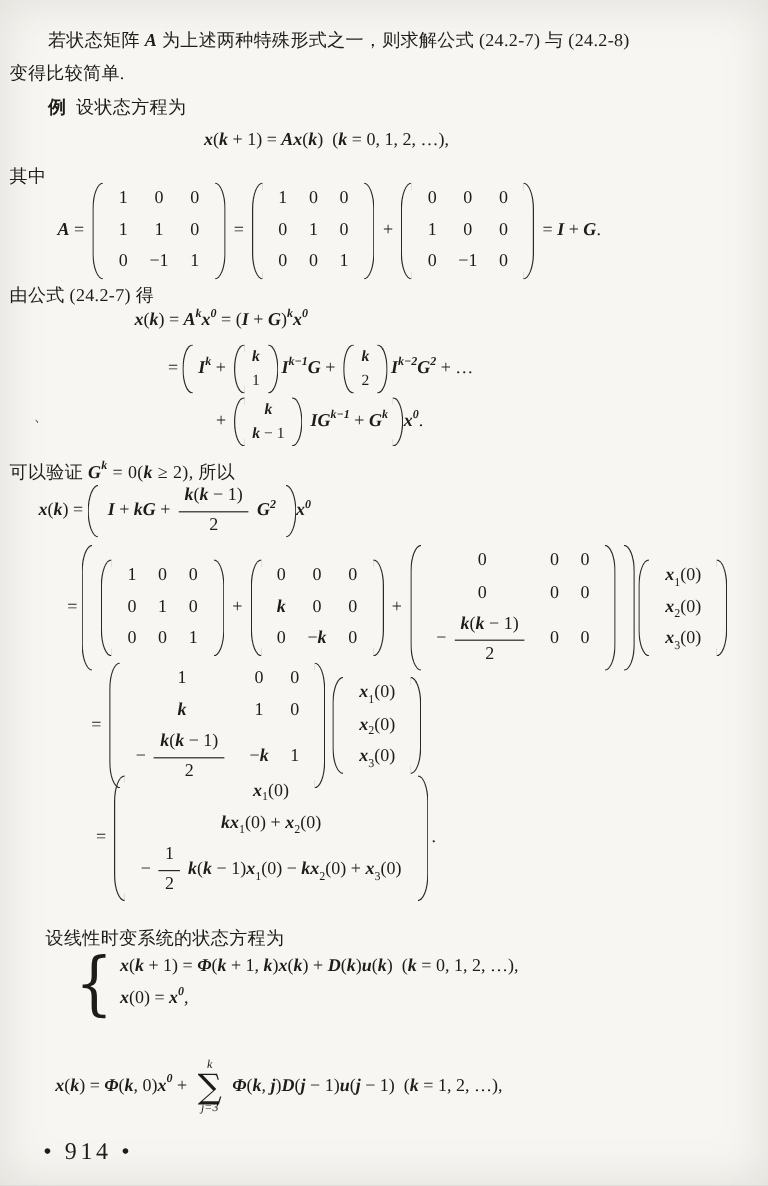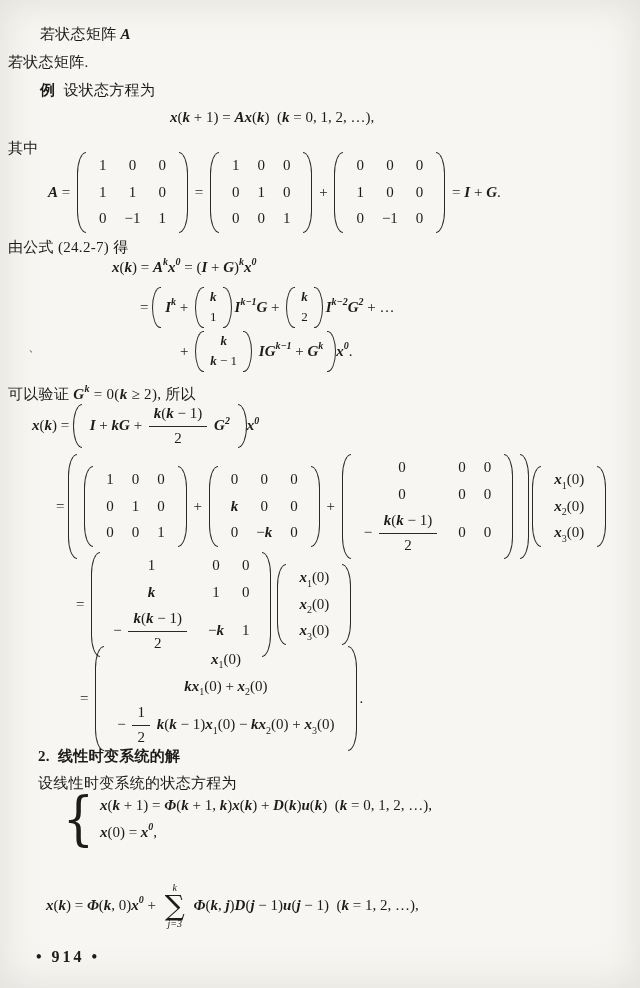--- a/index.html
+++ b/index.html
@@ -30,29 +30,29 @@
   .bcol{display:flex;flex-direction:column;align-items:center;gap:3px;padding:2px 4px;font-size:13px;}
   .bct,.bcb{display:flex;align-items:center;white-space:pre;}
   .sumw{display:inline-flex;flex-direction:column;align-items:center;margin:0 5px;line-height:1;}
   .sumt,.sumb{font-size:10px;font-style:italic;line-height:1.1;}
   .sigma{font-size:28px;line-height:.9;font-family:"DejaVu Serif",serif;}
   .brace{font-size:58px;font-weight:400;line-height:.8;margin-right:3px;transform:scaleX(.85);
          font-family:"DejaVu Serif",serif;}
   .syscol{display:flex;flex-direction:column;gap:7px;}
   .sysline{display:flex;align-items:center;}
   .mark{position:absolute;font-size:13px;color:#55524d;}
-  .pagenum{font-size:16px;letter-spacing:3px;font-weight:700;}
+  .pagenum{font-size:20px;letter-spacing:3px;font-weight:400;}
 </style>
 </head>
 <body>
 
 <div class="page">
 
-  <div class="L cjk" style="left:40px;top:25px"><span class="mt">若状态矩阵 </span><span class="it">A</span></div>
-  <div class="L cjk" style="left:8px;top:53px">若状态矩阵.</div>
+  <div class="L cjk" style="left:40px;top:25px"><span class="mt">若状态矩阵 </span><span class="it">A</span><span class="mt"> 为上述两种特殊形式之一，则求解公式 (24.2-7) 与 (24.2-8)</span></div>
+  <div class="L cjk" style="left:8px;top:53px">变得比较简单.</div>
   <div class="L cjk" style="left:40px;top:81px"><span class="bd">例</span><span class="mt">  设状态方程为</span></div>
 
   <div class="L" style="left:170px;top:108px">
       <span class="it">x</span>
       <span class="mt">(</span>
       <span class="it">k</span>
       <span class="mt"> + 1) = </span>
       <span class="it">Ax</span>
       <span class="mt">(</span>
       <span class="it">k</span>
@@ -323,21 +323,20 @@
         <span class="mgrid" style="display: grid; grid-template-columns: repeat(1, auto);">
           <span class="mcell"><span class="it">x</span><span class="msub">1</span><span class="mt">(0)</span></span>
           <span class="mcell"><span class="it">kx</span><span class="msub">1</span><span class="mt">(0) + </span><span class="it">x</span><span class="msub">2</span><span class="mt">(0)</span></span>
           <span class="mcell"><span class="mt">− </span><span class="frac"><span class="fn"><span class="mt">1</span></span><span class="fd"><span class="mt">2</span></span></span><span class="mt"> </span><span class="it">k</span><span class="mt">(</span><span class="it">k</span><span class="mt"> − 1)</span><span class="it">x</span><span class="msub">1</span><span class="mt">(0) − </span><span class="it">kx</span><span class="msub">2</span><span class="mt">(0) + </span><span class="it">x</span><span class="msub">3</span><span class="mt">(0)</span></span>
         </span>
         <span class="par par-r"></span>
       </span>
       <span class="mt">.</span>
     </div>
 
-  <div class="L cjk bold" style="left:38px;top:747px">2.  线性时变系统的解</div>
   <div class="L cjk" style="left:38px;top:774px">设线性时变系统的状态方程为</div>
 
   <div class="L" style="left:60px;top:796px">
       <span class="brace">{</span>
       <span class="syscol">
         <span class="sysline">
           <span class="it">x</span>
           <span class="mt">(</span>
           <span class="it">k</span>
           <span class="mt"> + 1) = </span>

